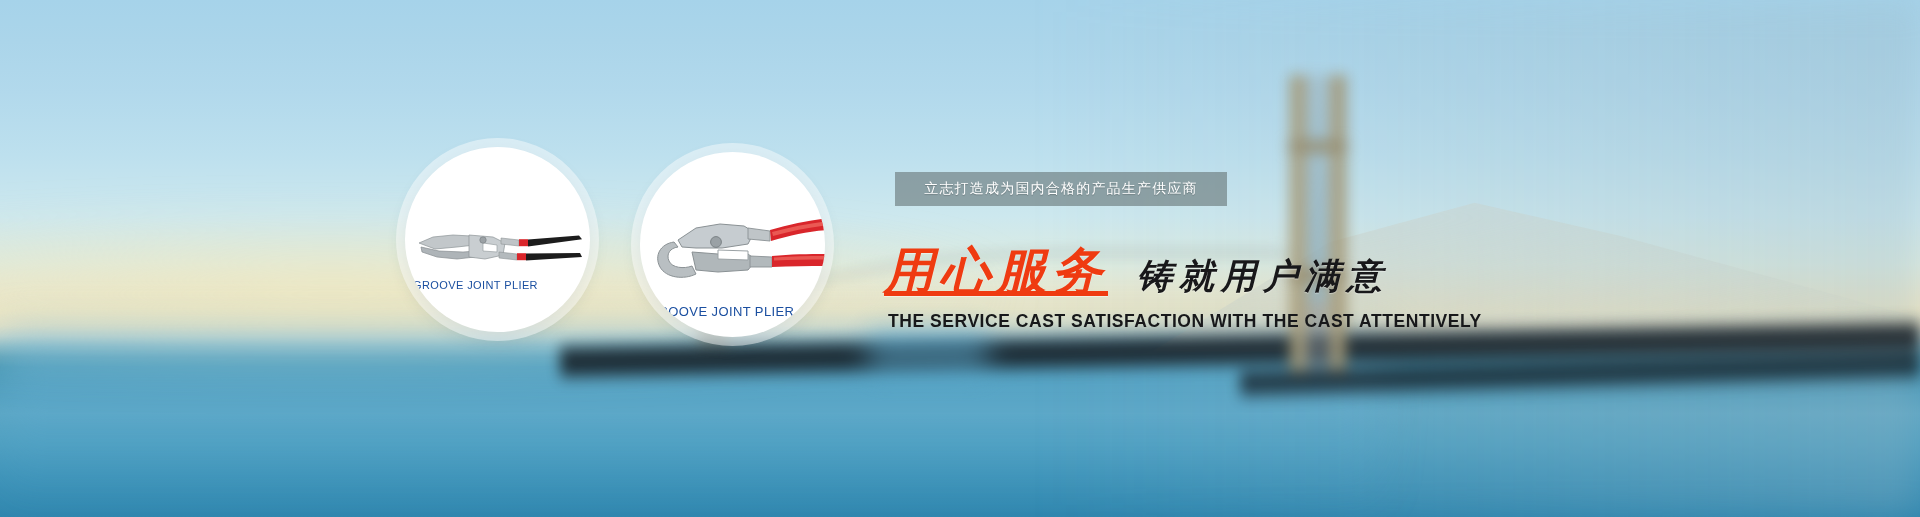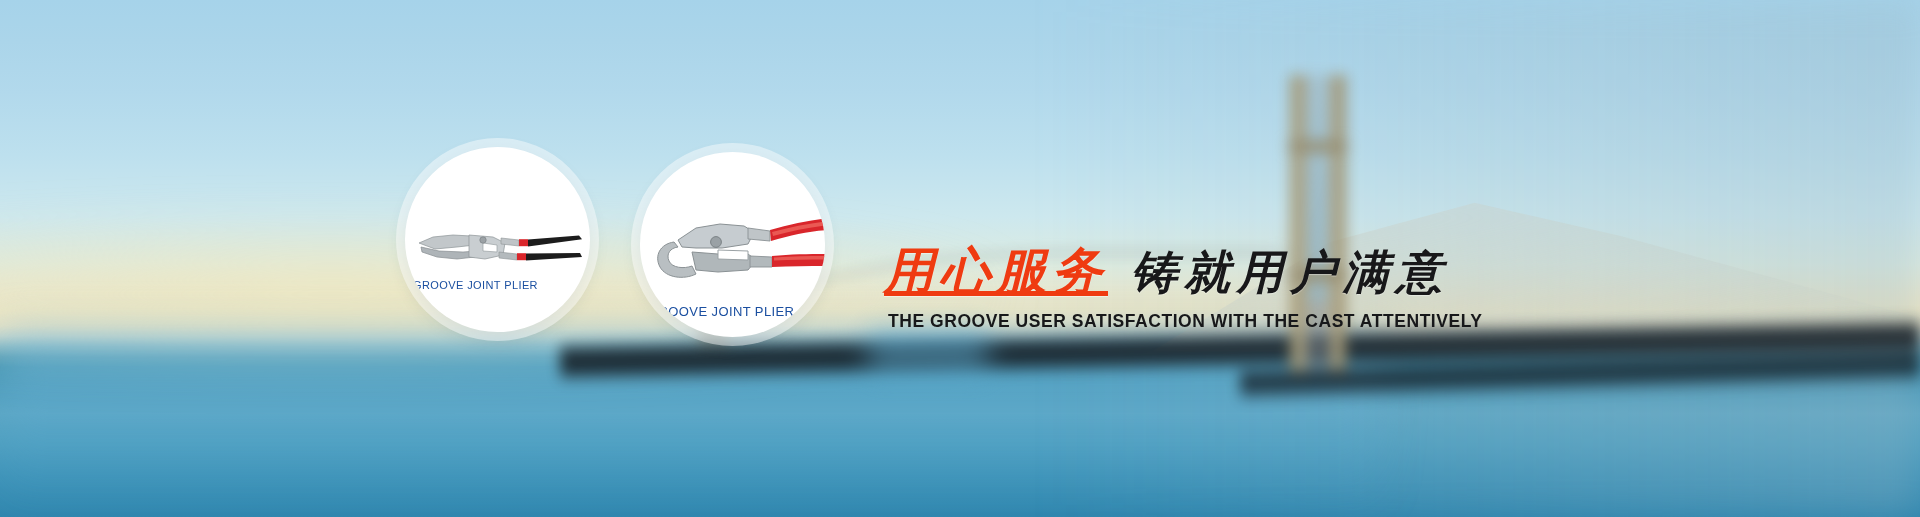--- a/index.html
+++ b/index.html
@@ -249,26 +249,26 @@
     line-height:1;
     font-weight:bold;
     color:#ef3b11;
     letter-spacing:6px;
     font-family:"DejaVu Serif","Liberation Serif",serif;
     font-style:italic;
     text-shadow:0 1px 1px rgba(255,255,255,.45);
     text-decoration:underline;
   }
   .headline .hl-black{
-    font-size:46px;
+    font-size:35px;
     line-height:1;
     font-weight:bold;
     color:#18181a;
     letter-spacing:7px;
-    margin-left:23px;
+    margin-left:29px;
     font-family:"DejaVu Serif","Liberation Serif",serif;
     font-style:italic;
     text-shadow:0 1px 1px rgba(255,255,255,.40);
   }
 
   
   .subtitle{
     position:absolute;
     left:888px; top:311px;
     color:#17181a;
@@ -347,21 +347,24 @@
 
       <path d="M126 26 C146 20 166 16 185 14 L185 26 C166 27 147 31 127 37 Z" fill="#d9262b"></path>
       <path d="M128 52 C148 50 168 50 185 50 L185 62 C168 62 148 62 128 63 Z" fill="#d9262b"></path>
 
       <path d="M128 28 C147 23 166 19 185 17 L185 21 C166 23 147 27 129 32 Z" fill="#ef6b62" opacity=".75"></path>
       <path d="M130 53.5 C149 52 168 52 185 52 L185 55.5 C168 55.5 149 55.5 130 56.5 Z" fill="#ef6b62" opacity=".7"></path>
     </svg>
     <div class="caption">GROOVE JOINT PLIER</div>
   </div>
 
+  <div class="tagline-bar">
+    <span class="tagline-text">立志打造成为国内合格的产品生产供应商</span>
+  </div>
 
   <div class="headline">
     <span class="hl-red">用心服务</span>
     <span class="hl-black">铸就用户满意</span>
   </div>
 
-  <div class="subtitle">THE GROOVE USER SATISFACTION WITH THE CAST ATTENTIVELY</div>
+  <div class="subtitle">THE SERVICE CAST SATISFACTION WITH THE CAST ATTENTIVELY</div>
 
 </div>
 
 </body></html>

